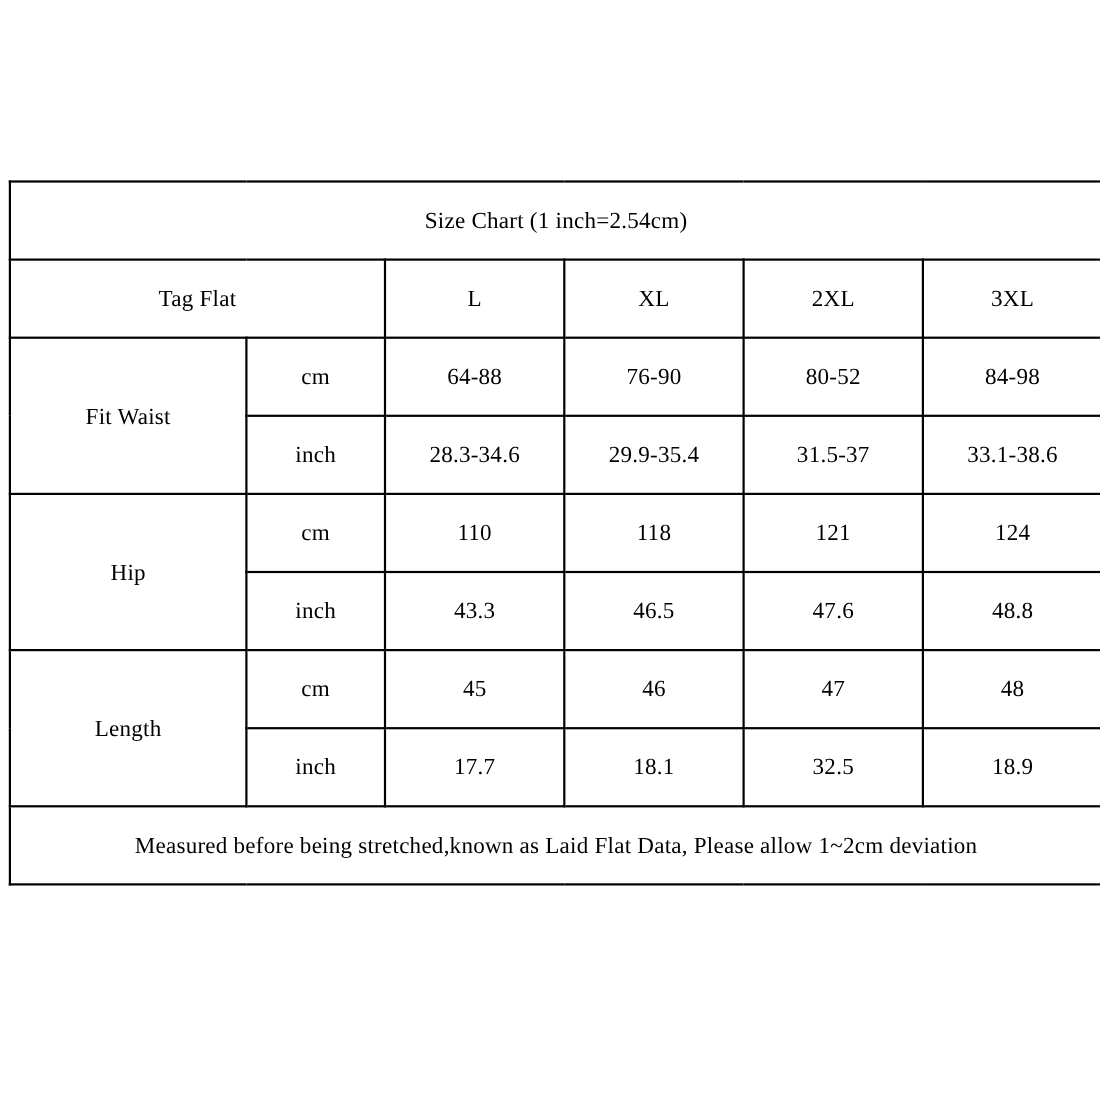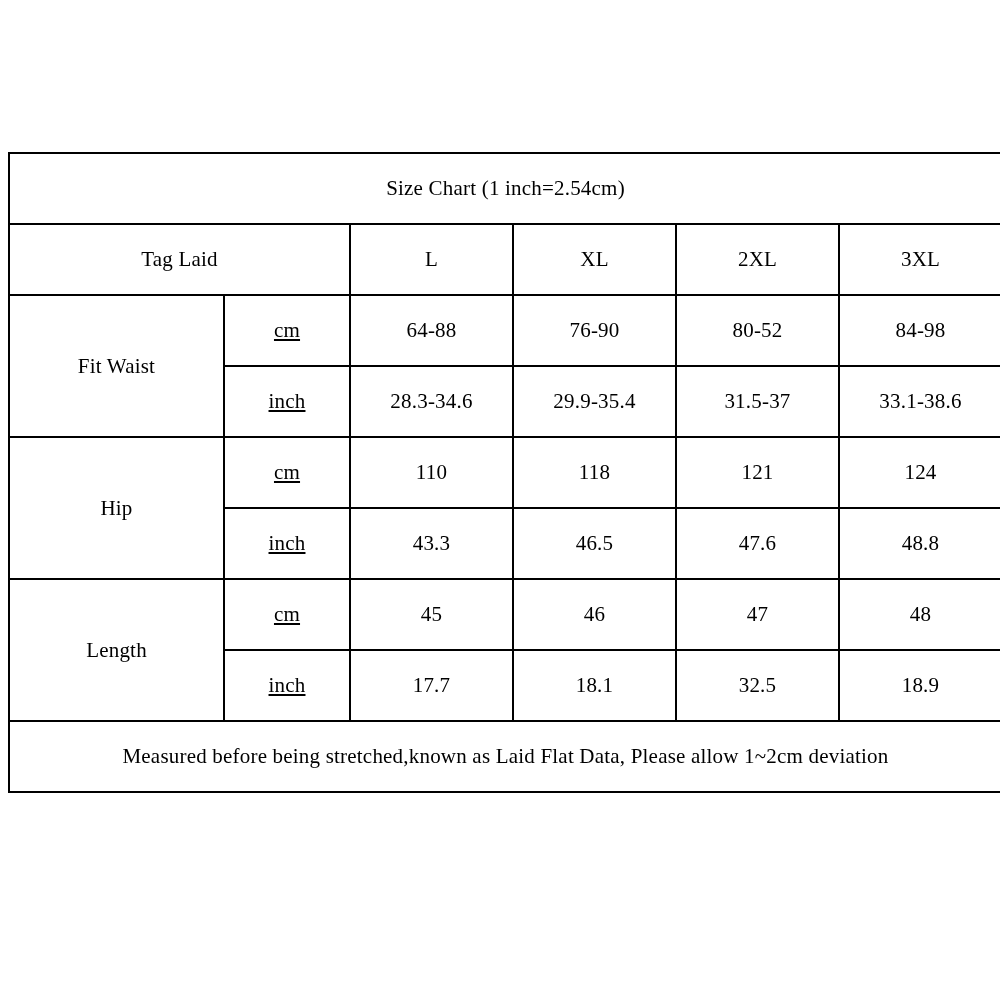--- a/index.html
+++ b/index.html
@@ -14,21 +14,21 @@
   #page {
     position: relative;
     width: 1000px;
     height: 1000px;
     background: #ffffff;
     overflow: hidden;
   }
   .chart-wrap {
     position: absolute;
     left: 8px;
-    top: 152px;
+    top: 164px;
     width: 984px;
   }
   table.size-chart {
     width: 100%;
     border-collapse: collapse;
     table-layout: fixed;
   }
   table.size-chart td {
     border: 2px solid #000000;
     text-align: center;
@@ -45,21 +45,20 @@
     font-size: 21px;
   }
   td.tag-size-cell {
     height: 68px;
   }
   td.row-label {
     font-size: 21px;
   }
   td.unit-cell {
     font-size: 20px;
-    text-decoration: underline;
   }
   td.footer-cell {
     height: 66px;
     font-size: 21px;
   }
   
   col.c-label { width: 215px; }
   col.c-unit  { width: 126px; }
   col.c-size  { width: 163px; }
 </style>
@@ -75,21 +74,21 @@
         <col class="c-size">
         <col class="c-size">
         <col class="c-size">
         <col class="c-size">
       </colgroup>
       <tbody>
         <tr>
           <td class="title-cell" colspan="6">Size Chart (1 inch=2.54cm)</td>
         </tr>
         <tr>
-          <td class="tag-size-cell" colspan="2">Tag Laid</td>
+          <td class="tag-size-cell" colspan="2">Tag Flat</td>
           <td class="tag-size-cell">L</td>
           <td class="tag-size-cell">XL</td>
           <td class="tag-size-cell">2XL</td>
           <td class="tag-size-cell">3XL</td>
         </tr>
 
         <tr>
           <td class="row-label" rowspan="2">Fit Waist</td>
           <td class="unit-cell">cm</td>
           <td>64-88</td>

